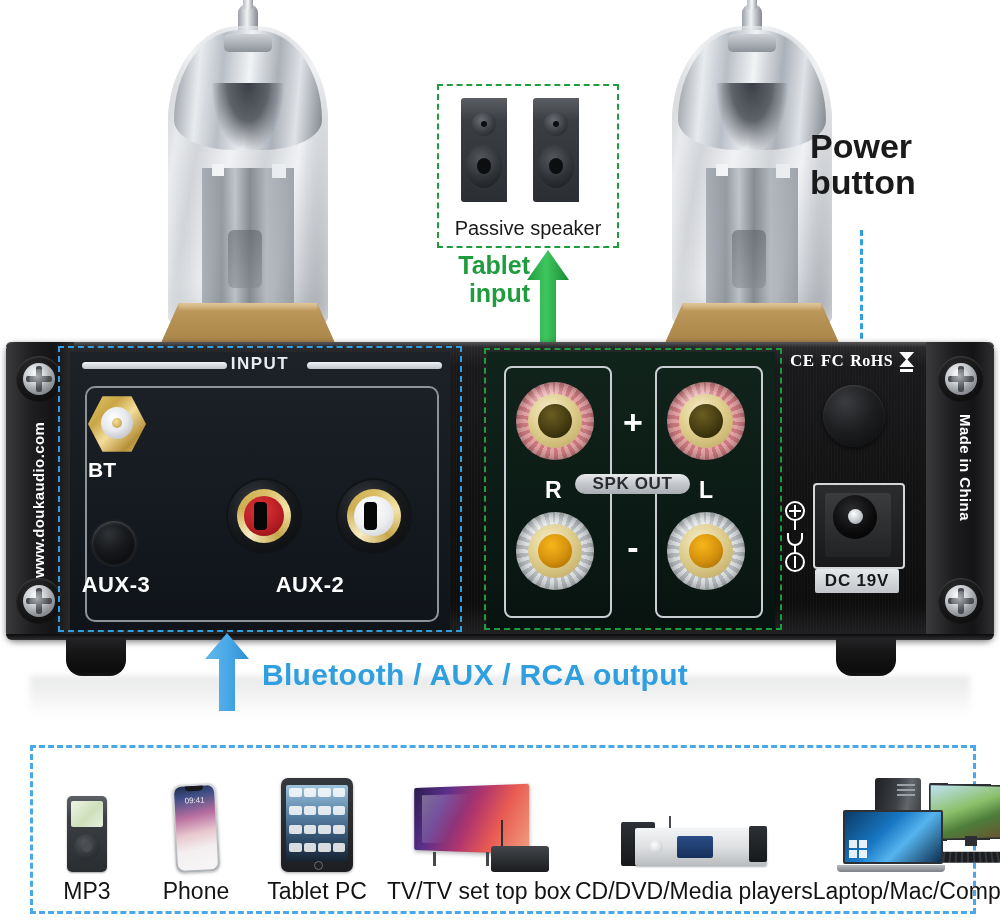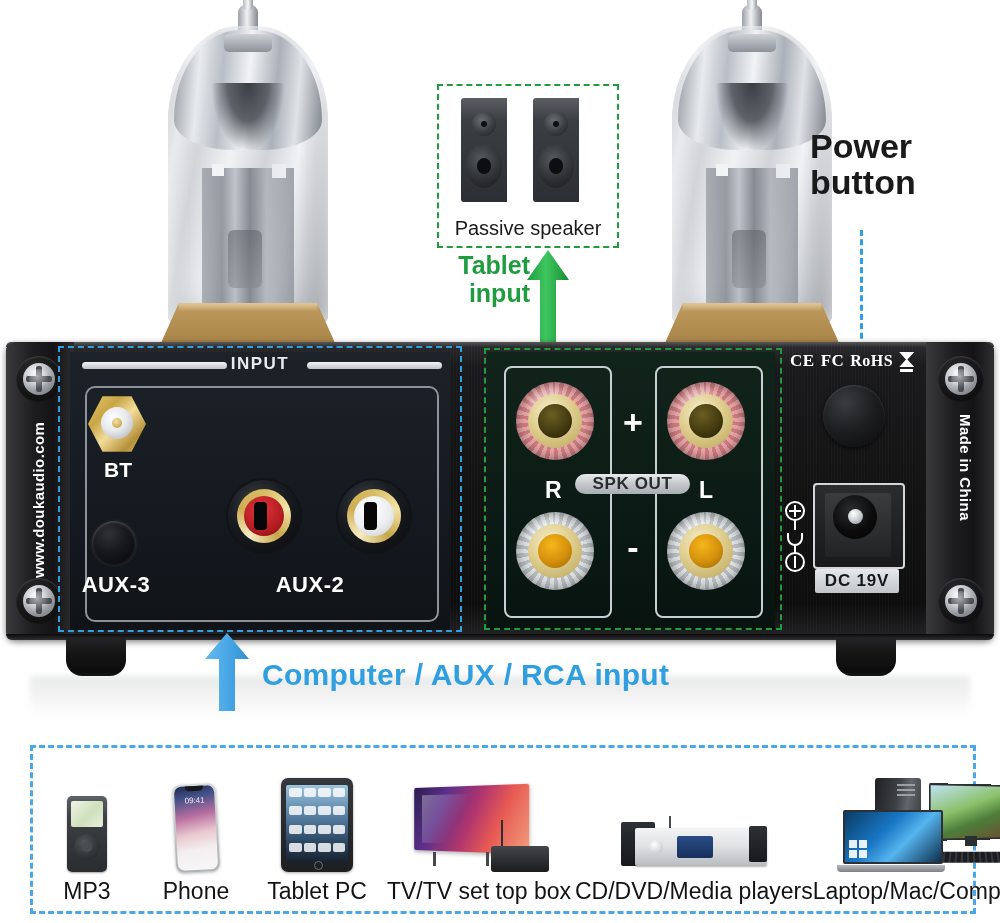--- a/index.html
+++ b/index.html
@@ -160,21 +160,21 @@
     background:linear-gradient(135deg,#e8c86b 0%,#c8a646 30%,#f3dd9a 52%,#b6913b 78%,#d8b95e 100%);
   }
   .sma .ring{
     position:absolute;left:13px;top:12px;width:32px;height:32px;border-radius:50%;
     background:radial-gradient(circle at 40% 35%,#ffffff 0%,#e7e9ec 45%,#c5c8cc 75%,#9ea2a7 100%);
   }
   .sma .pin{
     position:absolute;left:24px;top:23px;width:10px;height:10px;border-radius:50%;
     background:radial-gradient(circle at 40% 35%,#f6e2a4,#b9922f);
   }
-  .lbl-bt{position:absolute;left:88px;top:458px;width:60px;text-align:center;
+  .lbl-bt{position:absolute;left:88px;top:458px;width:60px;text-align:left;
     color:#fff;font-size:21px;font-weight:bold;}
 
   .aux1{
     position:absolute;left:92px;top:521px;width:44px;height:44px;border-radius:50%;
     background:radial-gradient(circle at 38% 30%,#2f3236 0%,#16181b 45%,#050506 100%);
     box-shadow:inset 0 1px 3px rgba(255,255,255,.25),0 0 0 2px #1b1e22;
   }
   .lbl-aux1{position:absolute;left:68px;top:572px;width:96px;text-align:center;
     color:#fff;font-size:22px;font-weight:bold;letter-spacing:.5px;}
 
@@ -621,21 +621,21 @@
       <defs>
           <linearGradient id="bg" x1="0" y1="0" x2="1" y2="0">
         <stop offset="0%" stop-color="#63b9ea"></stop>
             <stop offset="50%" stop-color="#4aa8e8"></stop>
         <stop offset="100%" stop-color="#2f8fcf"></stop>
           </linearGradient>
         </defs>
       <polygon points="22,0 44,26 30,26 30,78 14,78 14,26 0,26" fill="url(#bg)"></polygon>
     </svg>
   </div>
-  <div class="lbl-bt-aux">Computer / AUX / RCA input</div>
+  <div class="lbl-bt-aux">Bluetooth / AUX / RCA output</div>
 
   <div class="strip">
     <div class="row">
 
       <div class="dev" style="flex:0 0 108px;">
         <div class="art" style="height:100px;">
           <div class="ipod">
               <div class="scr"></div>
               <div class="wheel"></div>
             </div>

